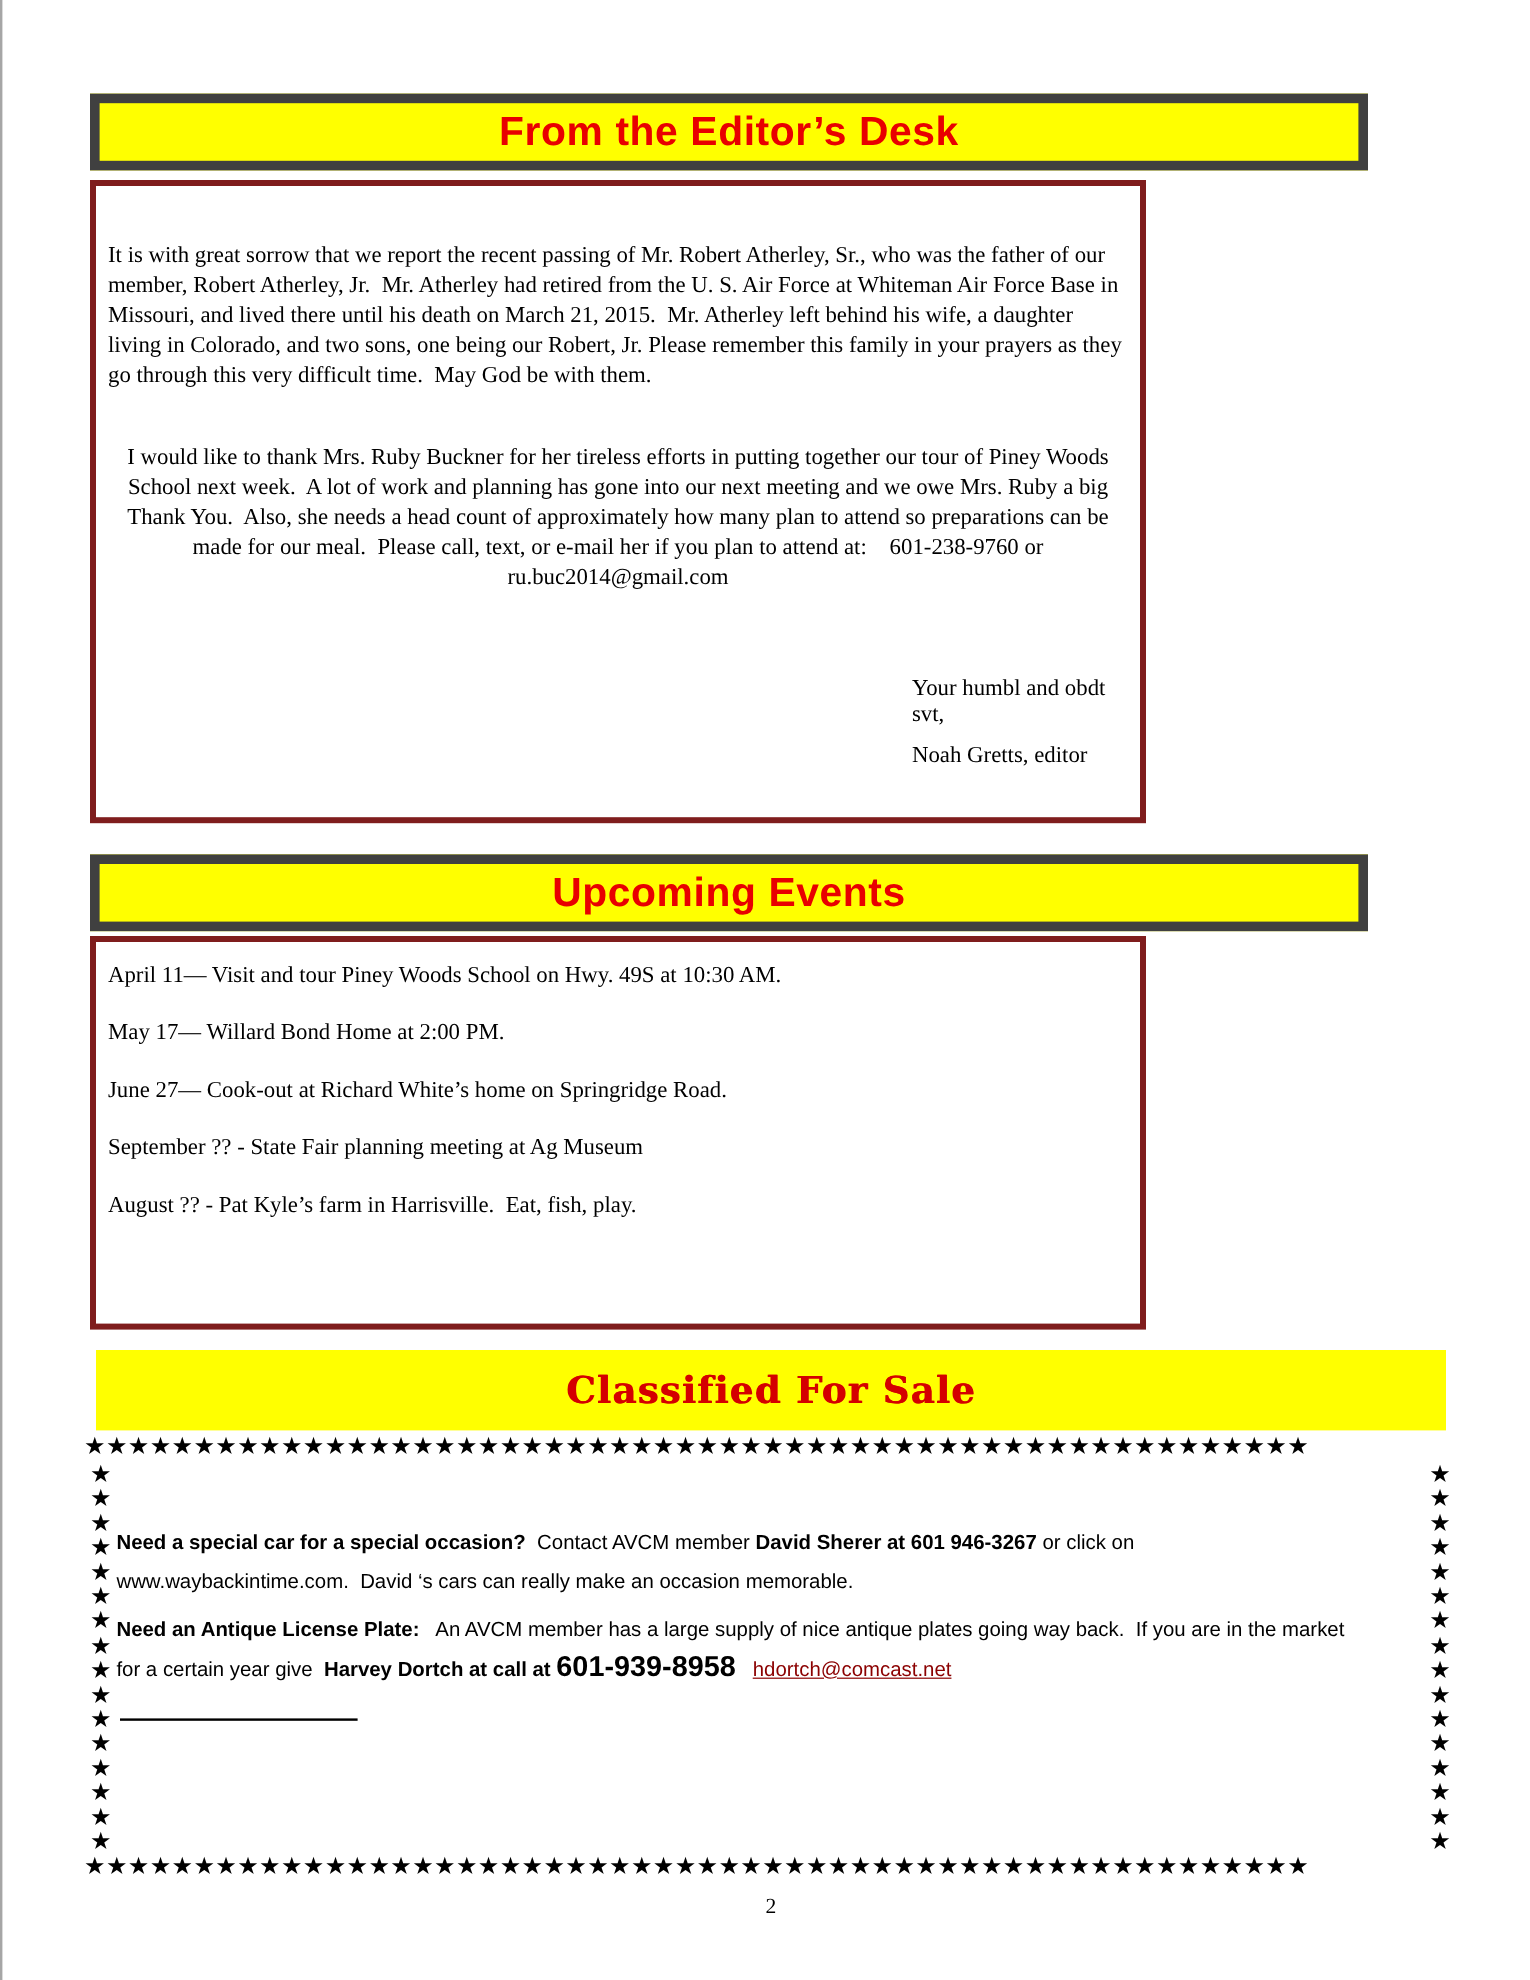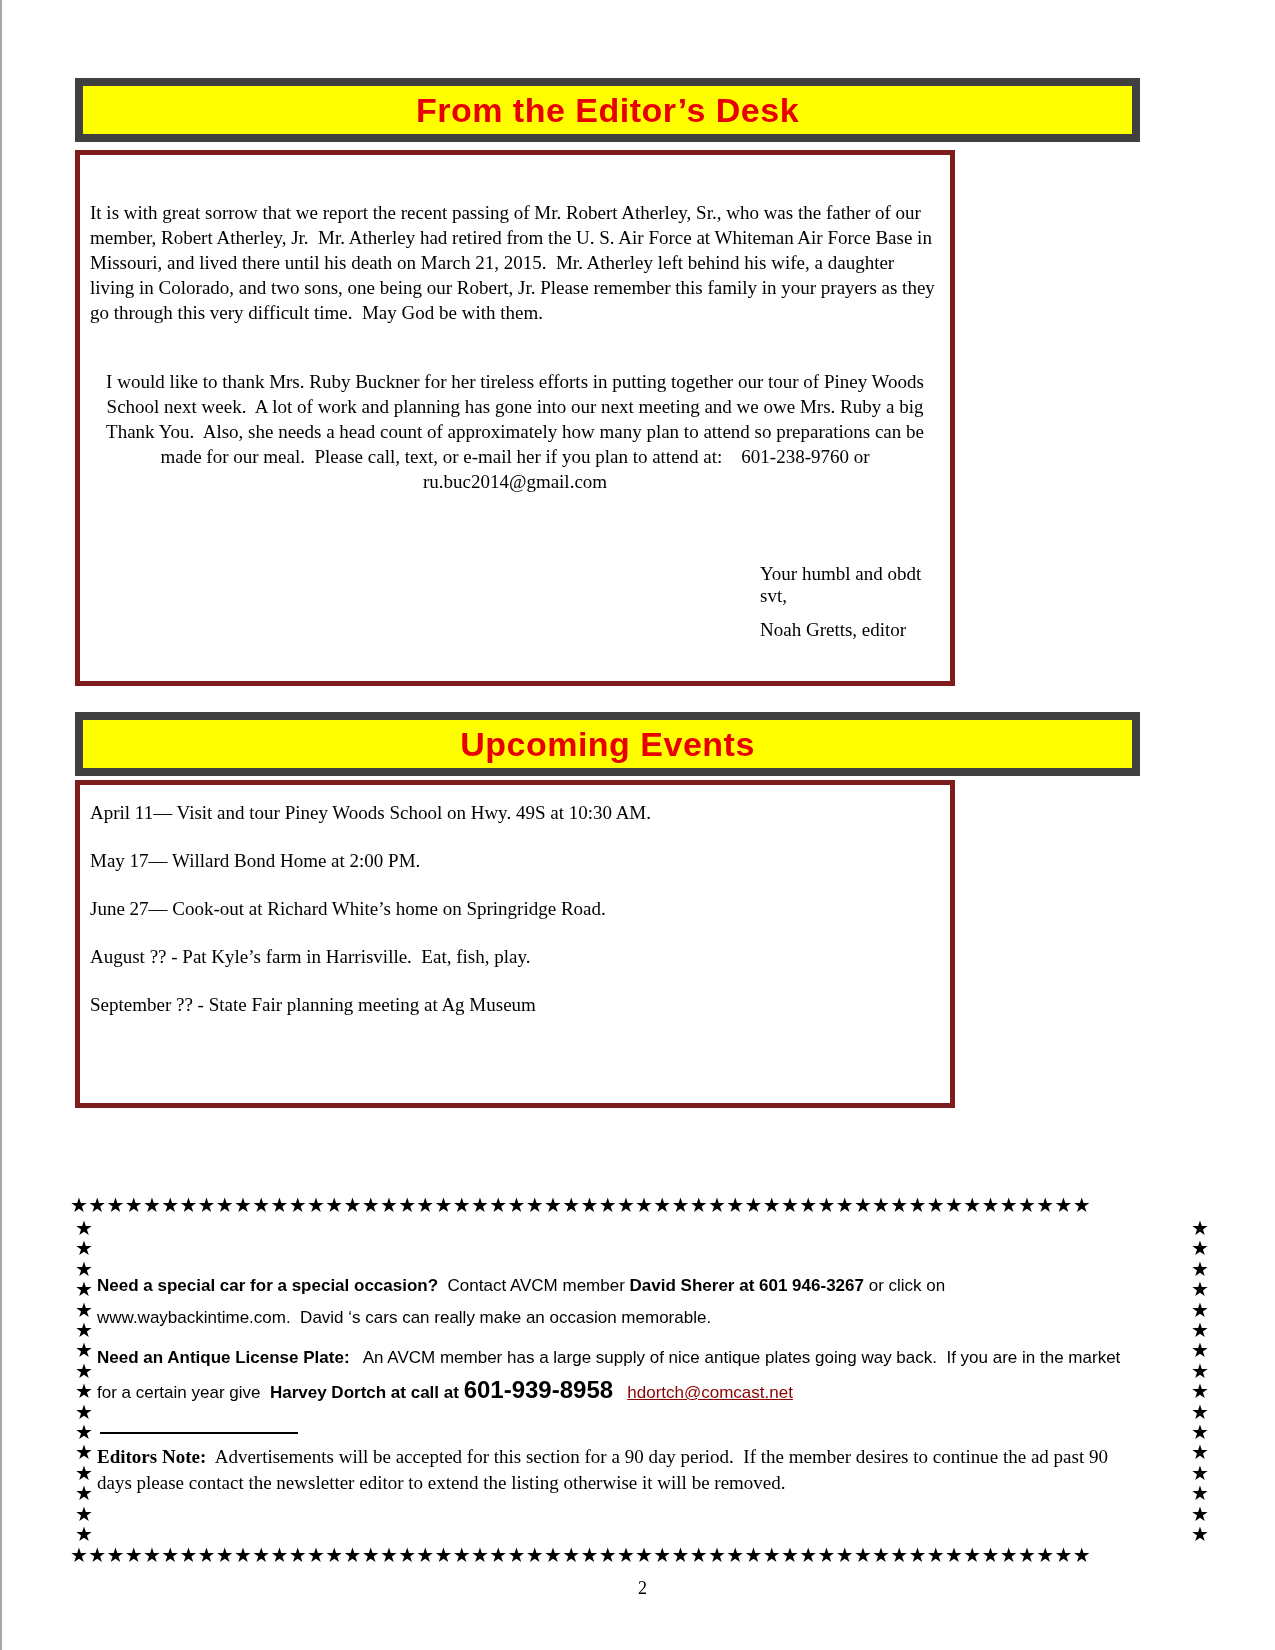--- a/index.html
+++ b/index.html
@@ -172,25 +172,28 @@
 
   <div class="banner-header" style="top:712px;">
     <span class="title">Upcoming Events</span>
   </div>
 
   <div class="content-box" id="events-box">
     <ul>
       <li>April 11— Visit and tour Piney Woods School on Hwy. 49S at 10:30 AM.</li>
       <li>May 17— Willard Bond Home at 2:00 PM.</li>
       <li>June 27— Cook-out at Richard White’s home on Springridge Road.</li>
+      <li>September ?? - State Fair planning meeting at Ag Museum</li>
       <li>August ?? - Pat Kyle’s farm in Harrisville.  Eat, fish, play.</li>
-      <li>September ?? - State Fair planning meeting at Ag Museum</li>
     </ul>
   </div>
 
+  <div class="classified-banner">
+    <span class="title">Classified For Sale</span>
+  </div>
 
   <div class="star-row" id="star-row-top">★★★★★★★★★★★★★★★★★★★★★★★★★★★★★★★★★★★★★★★★★★★★★★★★★★★★★★★★</div>
   <div class="star-col" id="star-col-left">★
 ★
 ★
 ★
 ★
 ★
 ★
 ★
@@ -218,17 +221,16 @@
 ★
 ★
 ★</div>
   <div class="star-row" id="star-row-bottom">★★★★★★★★★★★★★★★★★★★★★★★★★★★★★★★★★★★★★★★★★★★★★★★★★★★★★★★★</div>
 
   <p class="ad" id="ad-car"><b>Need a special car for a special occasion?</b><span>  Contact AVCM member </span><b>David Sherer at 601 946-3267</b><span> or click on www.waybackintime.com.  David ‘s cars can really make an occasion memorable.</span></p>
 
   <p class="ad" id="ad-plate"><b>Need an Antique License Plate:</b><span>   An AVCM member has a large supply of nice antique plates going way back.  If you are in the market for a certain year give  </span><b>Harvey Dortch at call at </b><span class="phone-big">601-939-8958</span><span>   </span><a class="email-link">hdortch@comcast.net</a></p>
 
   <div class="note-divider"></div>
-  <p class="serif-par" id="editors-note"><b>Editors Note:</b><span>  Advertisements will be accepted for this section for a 90 day period.  If the member desires to continue the ad past 90 days please contact the newsletter editor to extend the listing otherwise it will be removed.</span></p>
 
   <div class="page-number">2</div>
 
 </div>
 
 </body></html>

